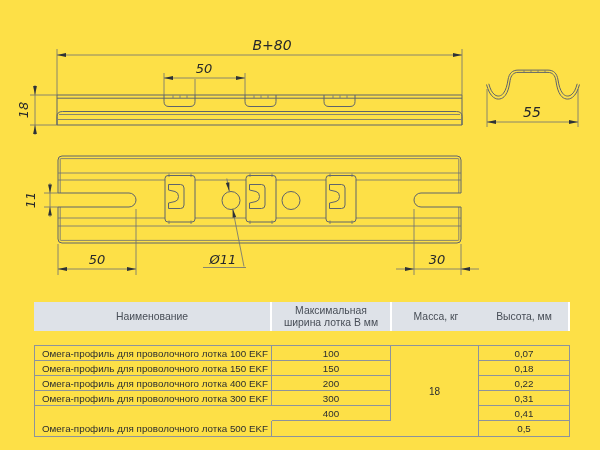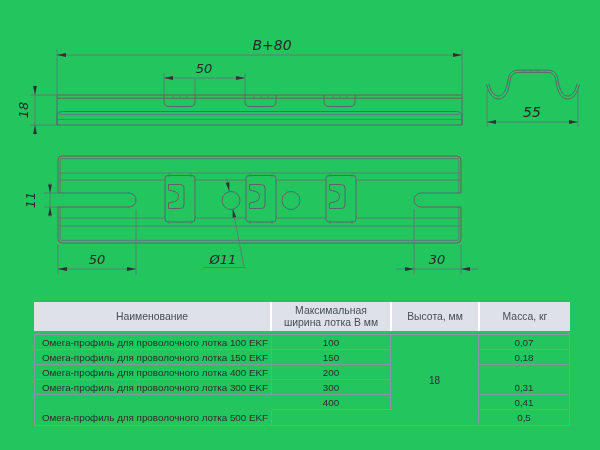--- a/index.html
+++ b/index.html
@@ -1,31 +1,31 @@
 <!DOCTYPE html>
 <html><head>
 <meta charset="utf-8">
 <style>
   html,body{margin:0;padding:0;background:#ffffff;}
-  .stage{position:relative;width:600px;height:450px;background:#22c55e;overflow:hidden;
+  .stage{position:relative;width:600px;height:450px;background:#fde047;overflow:hidden;
          font-family:"Liberation Sans",sans-serif;}
   svg{display:block;}
   .ln{stroke:#5f646b;stroke-width:1;fill:none;}
   .thin{stroke:#6a6f76;stroke-width:0.8;fill:none;}
   .arr{fill:#2e3237;stroke:none;}
   text.dim{font-family:"DejaVu Sans",sans-serif;font-style:italic;fill:#26282b;
            font-size:13px;text-anchor:middle;}
   text.dim.big{font-size:14px;}
   
   .spec-table{position:absolute;left:34px;top:302px;width:536px;}
   .t-head{display:grid;grid-template-columns:238px 120px 88px 90px;height:29px;}
   .h-cell{background:#dee2e8;color:#474d56;font-size:10.4px;display:flex;flex-direction:column;
           align-items:center;justify-content:center;line-height:12px;box-sizing:border-box;}
   .h-cell.sep{border-right:2px solid #ffffff;}
-  .t-body{margin-top:3px;display:grid;grid-template-columns:237px 119px 88px 90px;
+  .t-body{margin-top:14px;display:grid;grid-template-columns:237px 119px 88px 90px;
           grid-auto-rows:15px;border:1px solid #8d939b;}
   .c{box-sizing:border-box;font-size:9.8px;color:#2b2d30;display:flex;align-items:center;}
   .c-name{padding-left:7px;border-right:1px solid #8d939b;}
   .c-mid{justify-content:center;border-right:1px solid #8d939b;}
   .c-mass{justify-content:center;}
   .rb{border-bottom:1px solid #8d939b;}
   .c-height{grid-column:3;grid-row:1/7;border-right:1px solid #8d939b;display:flex;
             align-items:center;justify-content:center;font-size:10px;color:#2b2d30;}
 </style>
 </head>
@@ -150,40 +150,41 @@
 
 <div class="spec-table">
   <div class="t-head">
     <div class="h-cell sep">
       <span>Наименование</span>
     </div>
     <div class="h-cell sep">
       <span>Максимальная</span>
       <span>ширина лотка В мм</span>
     </div>
+    <div class="h-cell">
+      <span>Масса, кг</span>
+    </div>
     <div class="h-cell sep">
       <span>Высота, мм</span>
-    </div>
-    <div class="h-cell">
-      <span>Масса, кг</span>
     </div>
   </div>
 
   <div class="t-body">
 
     <div class="c c-name rb" style="grid-row:1;grid-column:1">Омега-профиль для проволочного лотка 100 EKF</div>
     <div class="c c-mid  rb" style="grid-row:1;grid-column:2">100</div>
     <div class="c c-mass rb" style="grid-row:1;grid-column:4">0,07</div>
 
     <div class="c c-name rb" style="grid-row:2;grid-column:1">Омега-профиль для проволочного лотка 150 EKF</div>
     <div class="c c-mid  rb" style="grid-row:2;grid-column:2">150</div>
     <div class="c c-mass rb" style="grid-row:2;grid-column:4">0,18</div>
 
     <div class="c c-name rb" style="grid-row:3;grid-column:1">Омега-профиль для проволочного лотка 400 EKF</div>
     <div class="c c-mid  rb" style="grid-row:3;grid-column:2">200</div>
+    <div class="c c-mass rb" style="grid-row:3;grid-column:4">0,22</div>
 
     <div class="c c-name rb" style="grid-row:4;grid-column:1">Омега-профиль для проволочного лотка 300 EKF</div>
     <div class="c c-mid  rb" style="grid-row:4;grid-column:2">300</div>
     <div class="c c-mass rb" style="grid-row:4;grid-column:4">0,31</div>
 
     <div class="c c-mid  rb" style="grid-row:5;grid-column:2">400</div>
     <div class="c c-mass rb" style="grid-row:5;grid-column:4">0,41</div>
 
     <div class="c c-name" style="grid-row:6;grid-column:1">Омега-профиль для проволочного лотка 500 EKF</div>
     <div class="c c-mass" style="grid-row:6;grid-column:4">0,5</div>

